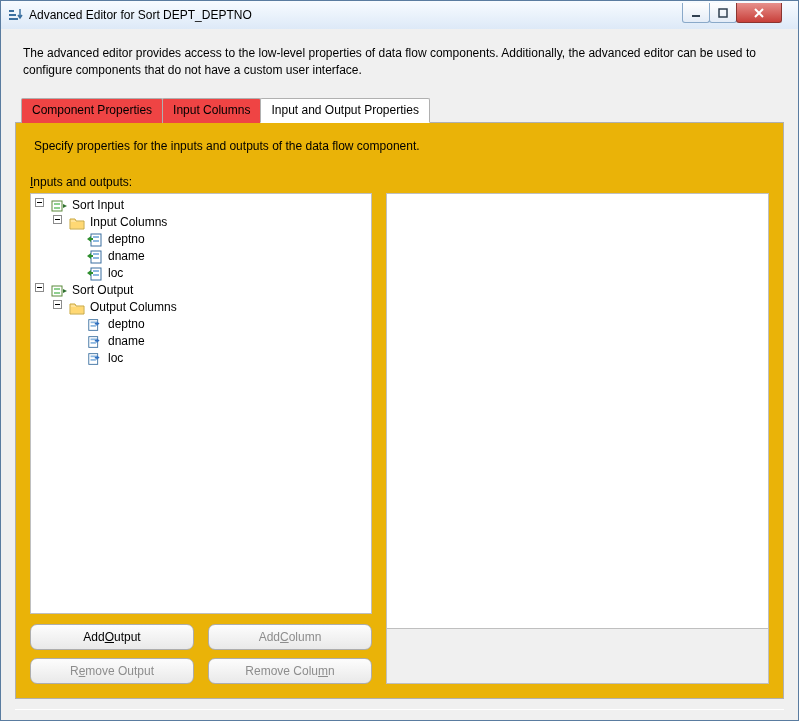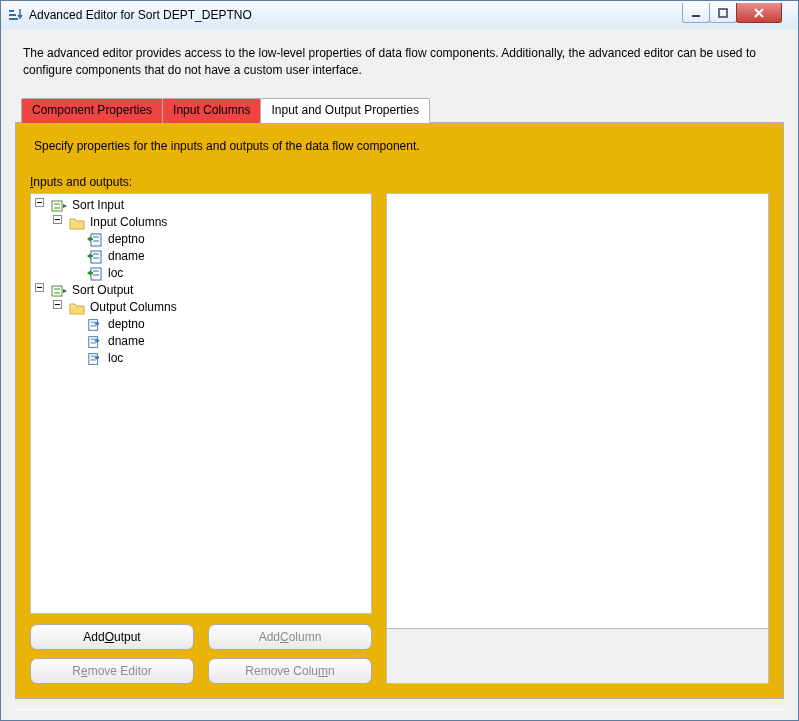--- a/index.html
+++ b/index.html
@@ -234,21 +234,21 @@
                 <span>utput</span>
               </button>
             <button class="btn disabled" disabled="">
                 <span>Add </span>
                 <u>C</u>
                 <span>olumn</span>
               </button>
             <button class="btn disabled" disabled="">
                 <span>R</span>
                 <u>e</u>
-                <span>move Editor</span>
+                <span>move Output</span>
               </button>
             <button class="btn disabled" disabled="">
                 <span>Remove Colu</span>
                 <u>m</u>
                 <span>n</span>
               </button>
           </div>
         </div>
 
         <div class="right-pane">

